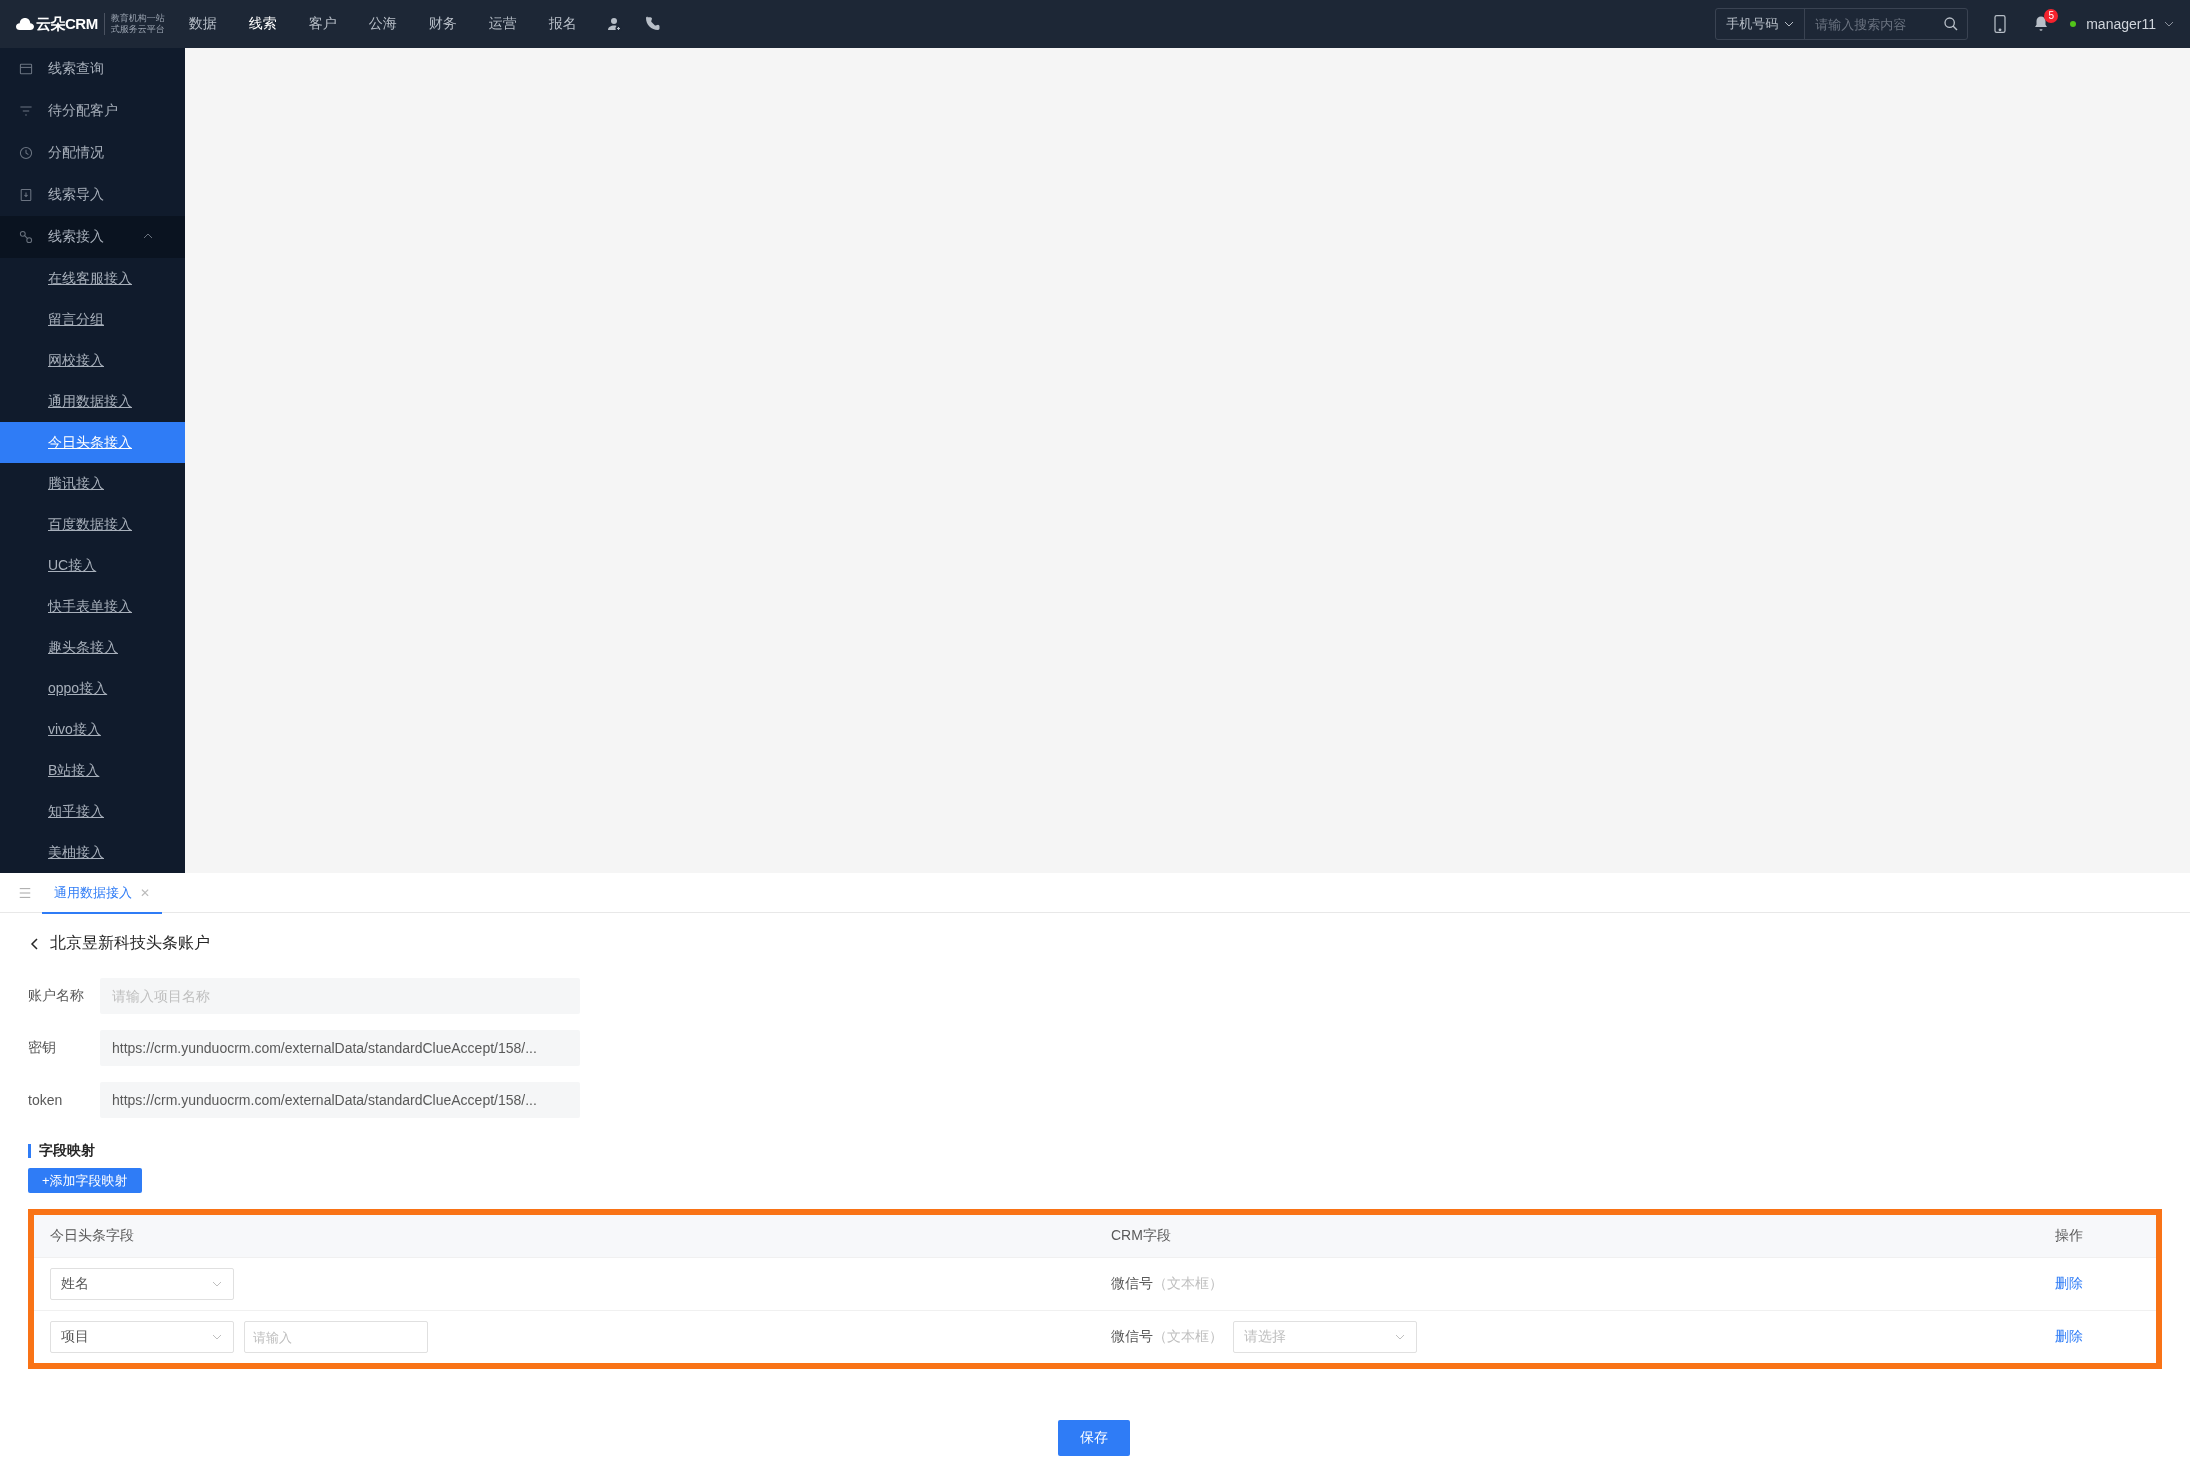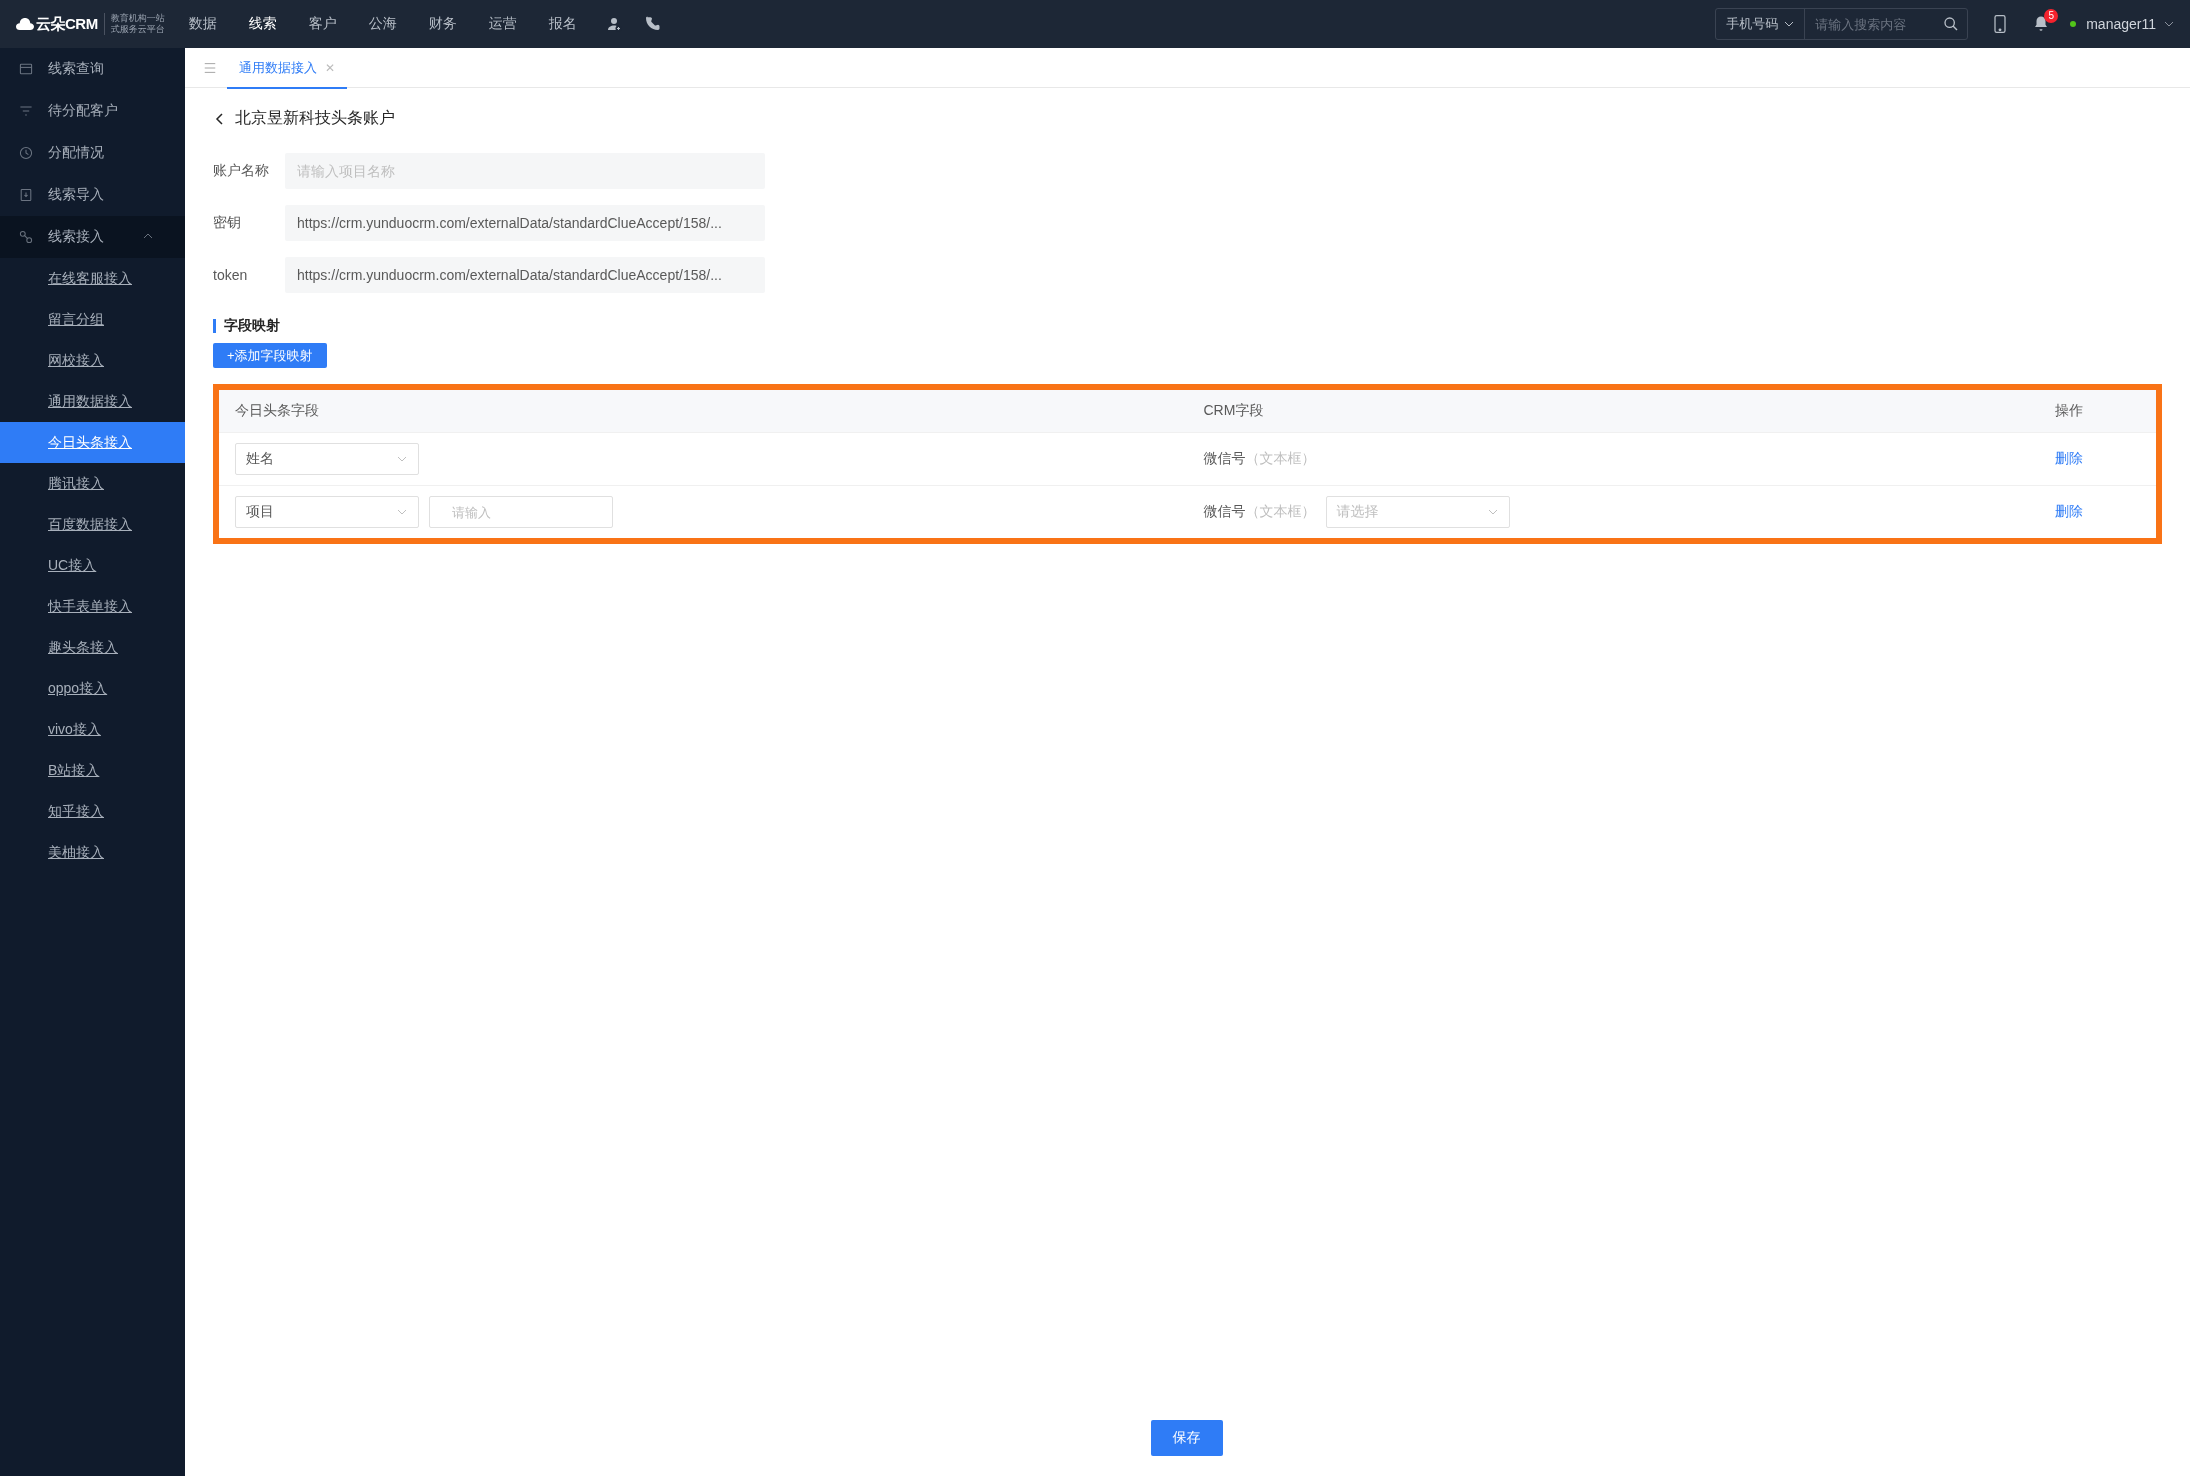--- a/index.html
+++ b/index.html
@@ -23,21 +23,21 @@
 .search-input { background: transparent; border: none; outline: none; color:#fff; padding: 0 10px; height:30px; width:130px; font-size:13px;}
 .search-input::placeholder{color:#6b7380;}
 .search-btn { width:32px; height:30px; display:flex; align-items:center; justify-content:center; color:#b8bfc8; cursor:pointer;}
 .right-icons { display: flex; align-items: center; gap: 24px; margin-left: 24px; }
 .ricon { color:#b8bfc8; position:relative; cursor:pointer; display:flex;}
 .badge { position:absolute; top:-6px; right:-8px; background:#f5222d; color:#fff; font-size:10px; border-radius:8px; padding:0 4px; min-width:14px; text-align:center; line-height:14px;}
 .user { display:flex; align-items:center; margin-left: 20px; color:#d0d5dc; font-size:14px; cursor:pointer;}
 .user-dot { width:6px; height:6px; border-radius:50%; background:#52c41a; margin-right:10px;}
 .user svg { margin-left:8px; color:#8a919c;}
 
-.body { display:flex; height: calc(100vh - 48px); }
+.body { display:flex; height: calc(100vh - 48px); flex-direction: column; }
 .sidebar { width: 185px; background:#101b2c; color:#a8b0bb; overflow-y:auto; }
 .side-item { display:flex; align-items:center; padding: 0 18px; height:42px; font-size:14px; cursor:pointer;}
 .side-item svg { margin-right:14px; flex-shrink:0; opacity:0.6;}
 .side-item.group { justify-content:space-between; background:#0a1320;}
 .side-item.group .glabel {display:flex;align-items:center;}
 .side-sub { padding-left: 48px; height:41px; display:flex; align-items:center; font-size:14px; cursor:pointer;text-decoration:underline;}
 .side-sub.active { background:#2f7cf6; color:#fff;}
 
 .main { flex:1; background:#fff; display:flex; flex-direction:column; overflow:hidden;}
 .tabs { height:40px; border-bottom:1px solid #e8e8e8; display:flex; align-items:center; padding:0 8px;}
@@ -56,21 +56,21 @@
 .form-input::placeholder{color:#bfbfbf;}
 .section-title { display:flex; align-items:center; font-size:14px; color:#262626; font-weight:600; margin-top:24px; margin-bottom:8px;}
 .section-title::before{content:'';width:3px;height:14px;background:#2f7cf6;margin-right:8px;}
 .section-desc { font-size:13px; color:#8c8c8c; margin-bottom:16px;}
 .add-btn { background:#2f7cf6; color:#fff; border:none; height:25px; padding:0 14px; font-size:13px; border-radius:2px; cursor:pointer; margin-bottom:16px;}
 .table { width:100%; border-collapse:collapse; border:6px solid #f97316;}
 .table th { background:#f7f8fa; text-align:left; padding:12px 16px; font-size:14px; color:#595959; border-bottom:1px solid #f0f0f0; font-weight:500;}
 .table td { padding:10px 16px; border-bottom:1px solid #f0f0f0; font-size:14px; color:#595959;}
 .tsel { height:32px; border:1px solid #e0e0e0; border-radius:2px; padding:0 10px; display:flex; align-items:center; justify-content:space-between; width:184px; cursor:pointer; background:#fff;}
 .tsel svg{color:#bfbfbf;}
-.tinput { height:32px; border:1px solid #e0e0e0; border-radius:2px; padding:0 22px; width:184px; outline:none; font-size:13px;}
+.tinput { height:32px; border:1px solid #e0e0e0; border-radius:2px; padding:0 8px; width:184px; outline:none; font-size:13px;}
 .tinput::placeholder{color:#bfbfbf;}
 .crm-val { color:#595959;}
 .crm-hint { color:#bfbfbf;}
 .del-link { color:#2f7cf6; cursor:pointer;}
 .td-flex{display:flex;gap:10px;align-items:center;}
 .footer { position:absolute; bottom:20px; left:0; right:2px; display:flex; justify-content:center;}
 .save-btn { background:#2f7cf6; color:#fff; border:none; height:36px; padding:0 22px; font-size:14px; border-radius:2px; cursor:pointer;}
 </style>
 </head>
 <body>

